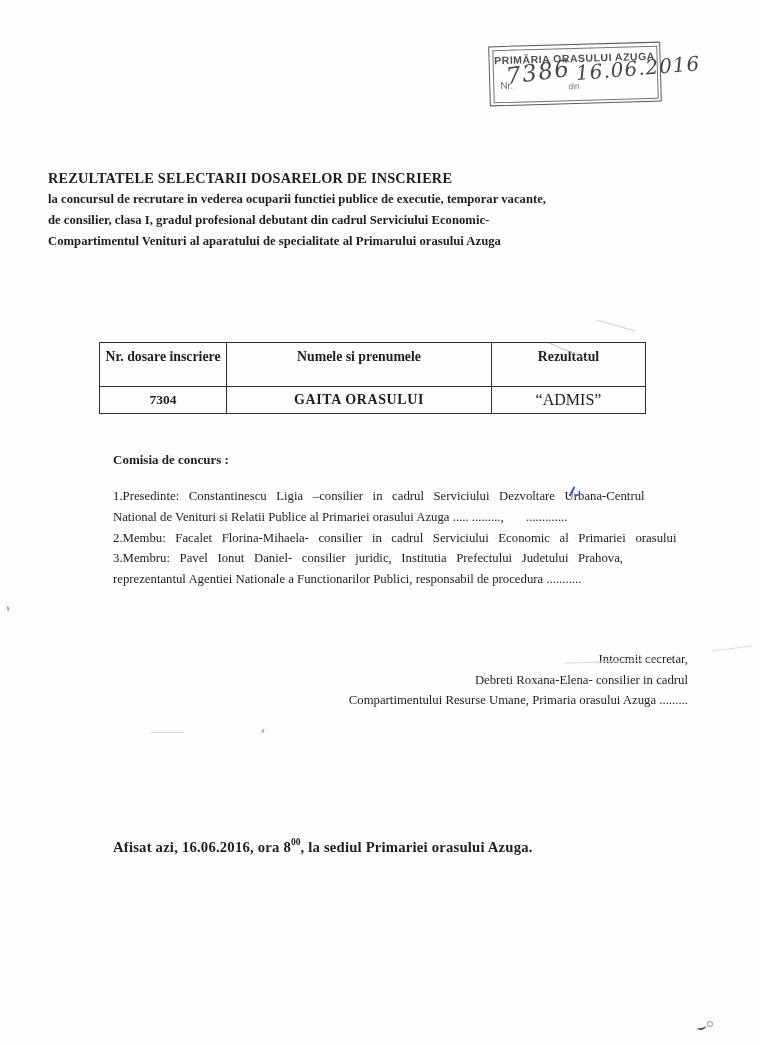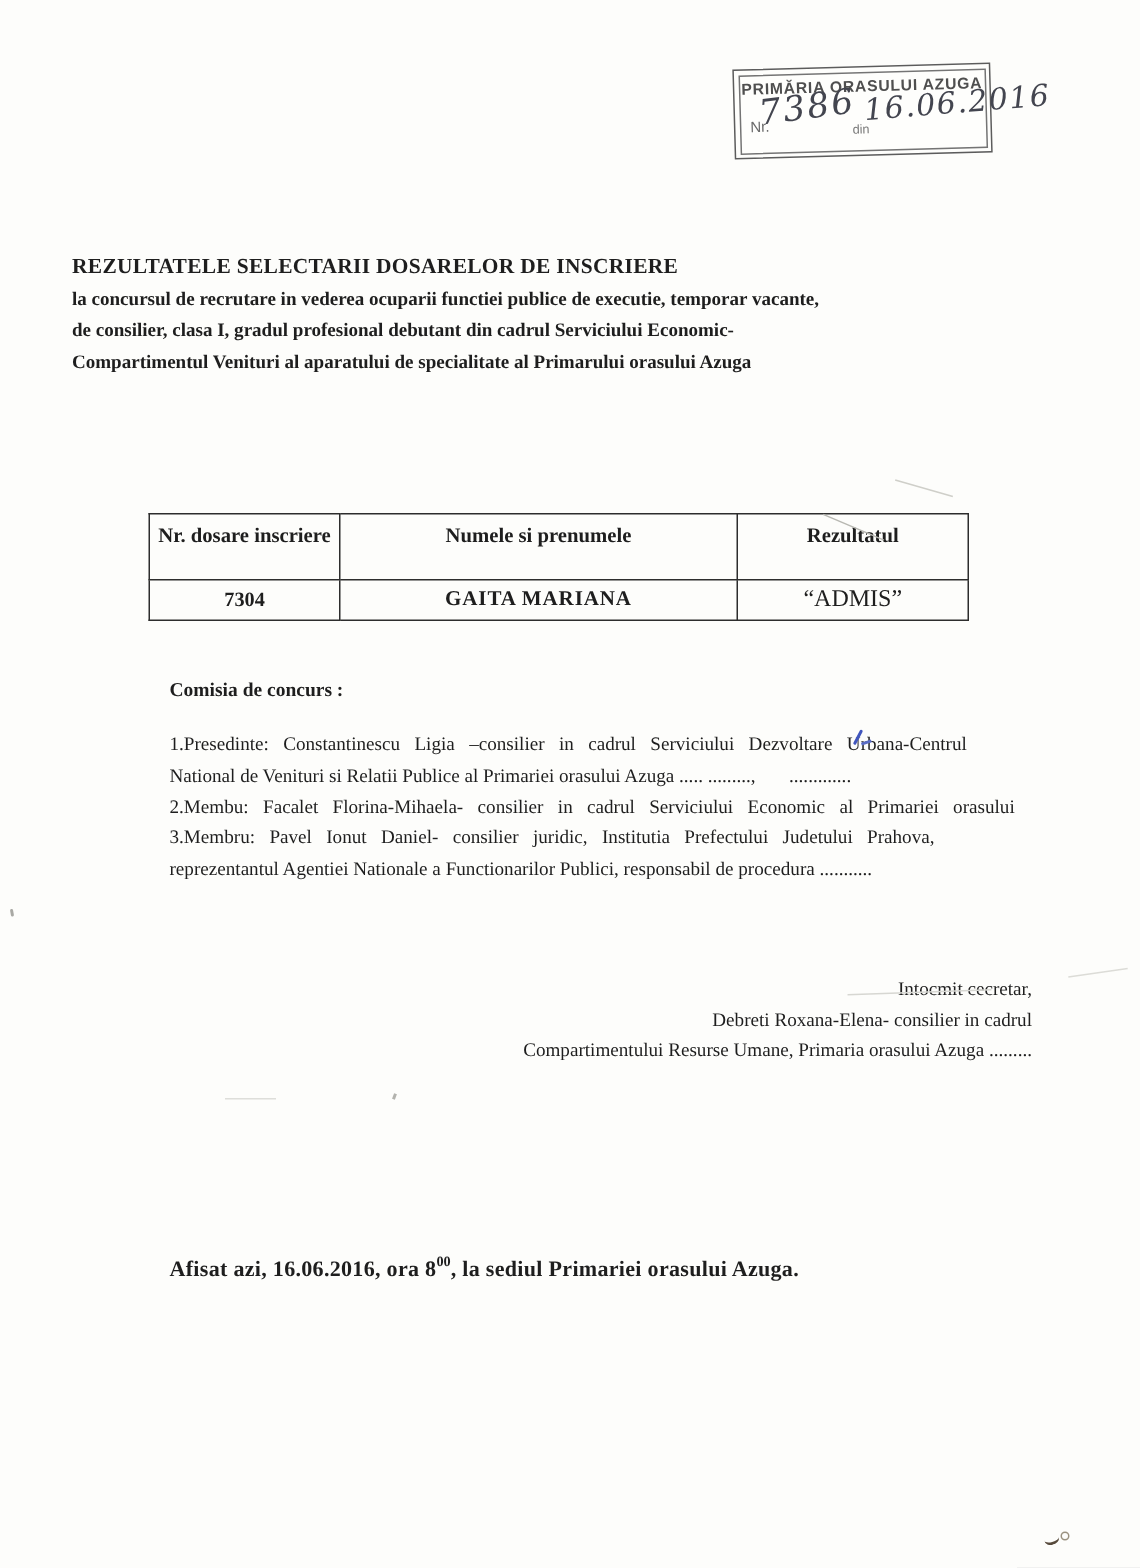--- a/index.html
+++ b/index.html
@@ -161,21 +161,21 @@
           </td>
         <td class="col-name">
             <span class="th-text">Numele si prenumele</span>
           </td>
         <td class="col-result">
             <span class="th-text">Rezultatul</span>
           </td>
       </tr>
       <tr class="drow">
         <td class="cell-nr">7304</td>
-        <td class="cell-name">GAITA MARIANA</td>
+        <td class="cell-name">GAITA ORASULUI</td>
         <td class="cell-result">“ADMIS”</td>
       </tr>
     </tbody>
   </table>
 
   <div class="commission-heading">Comisia de concurs :</div>
 
   <div class="commission-body">
     <div class="cline cj">1.Presedinte:  Constantinescu  Ligia  –consilier  in  cadrul  Serviciului  Dezvoltare  Urbana-Centrul</div>
     <div class="cline">National de Venituri si Relatii Publice al Primariei orasului Azuga ..... .........,       .............</div>

